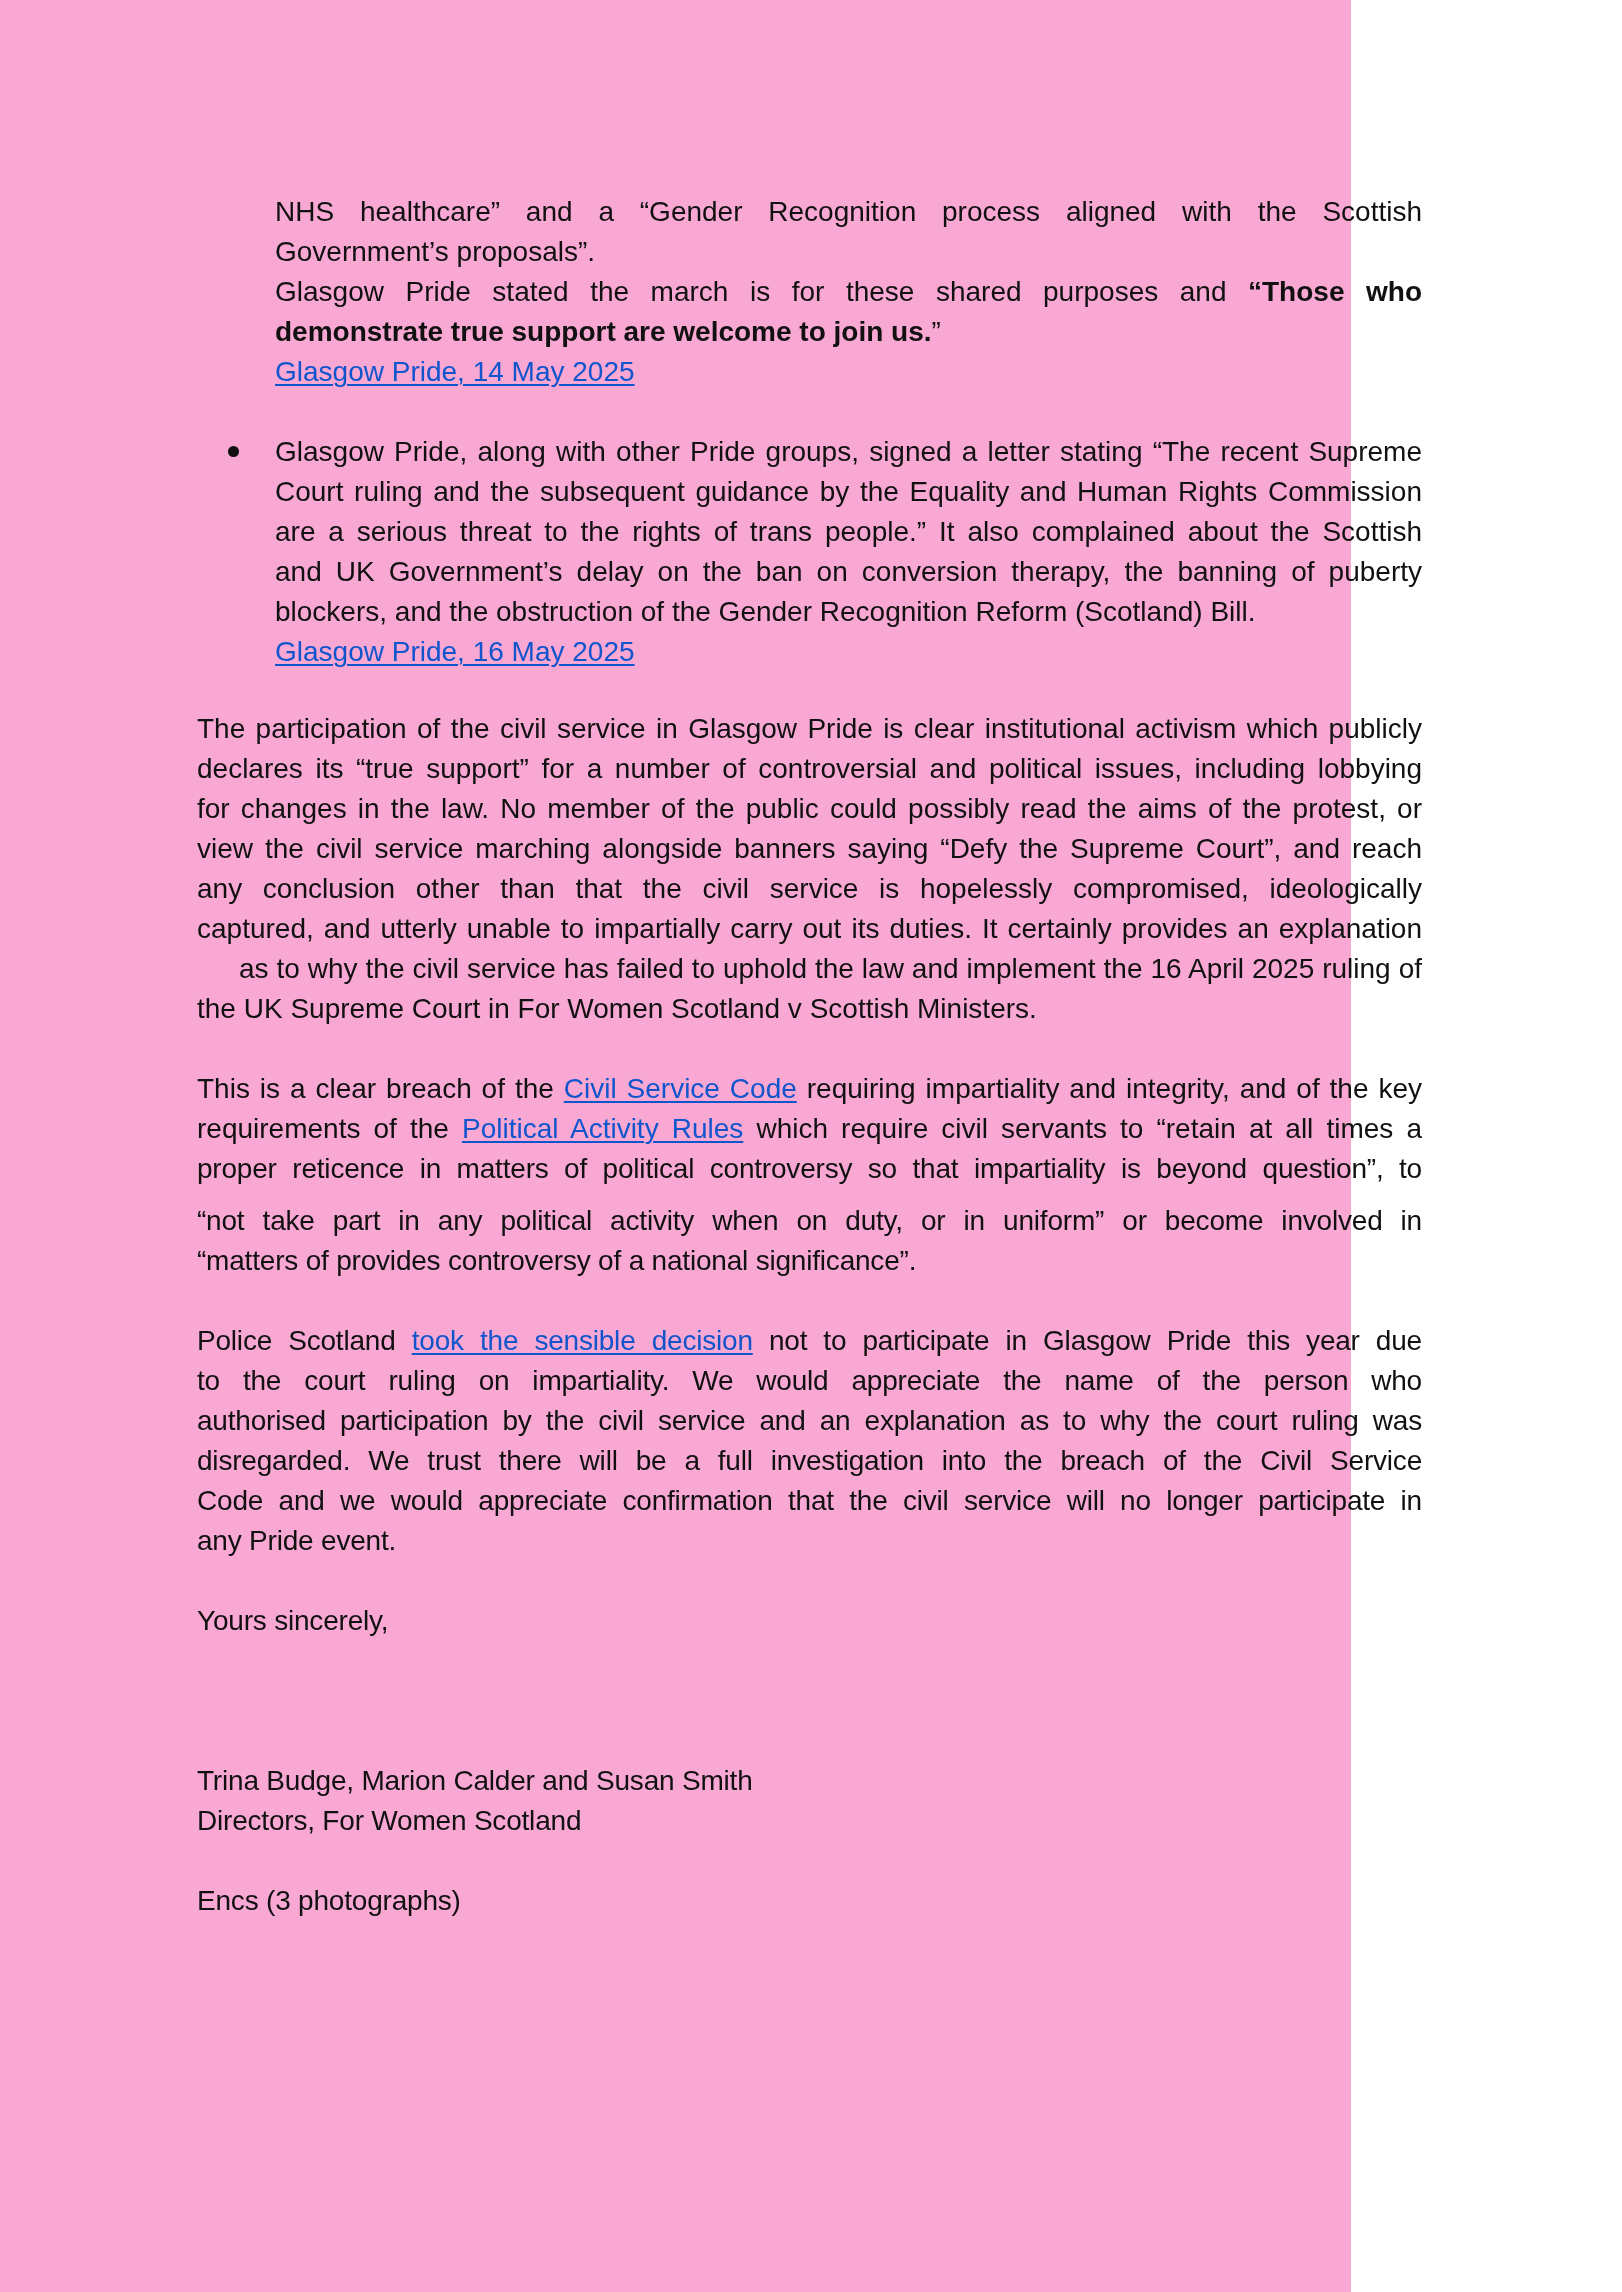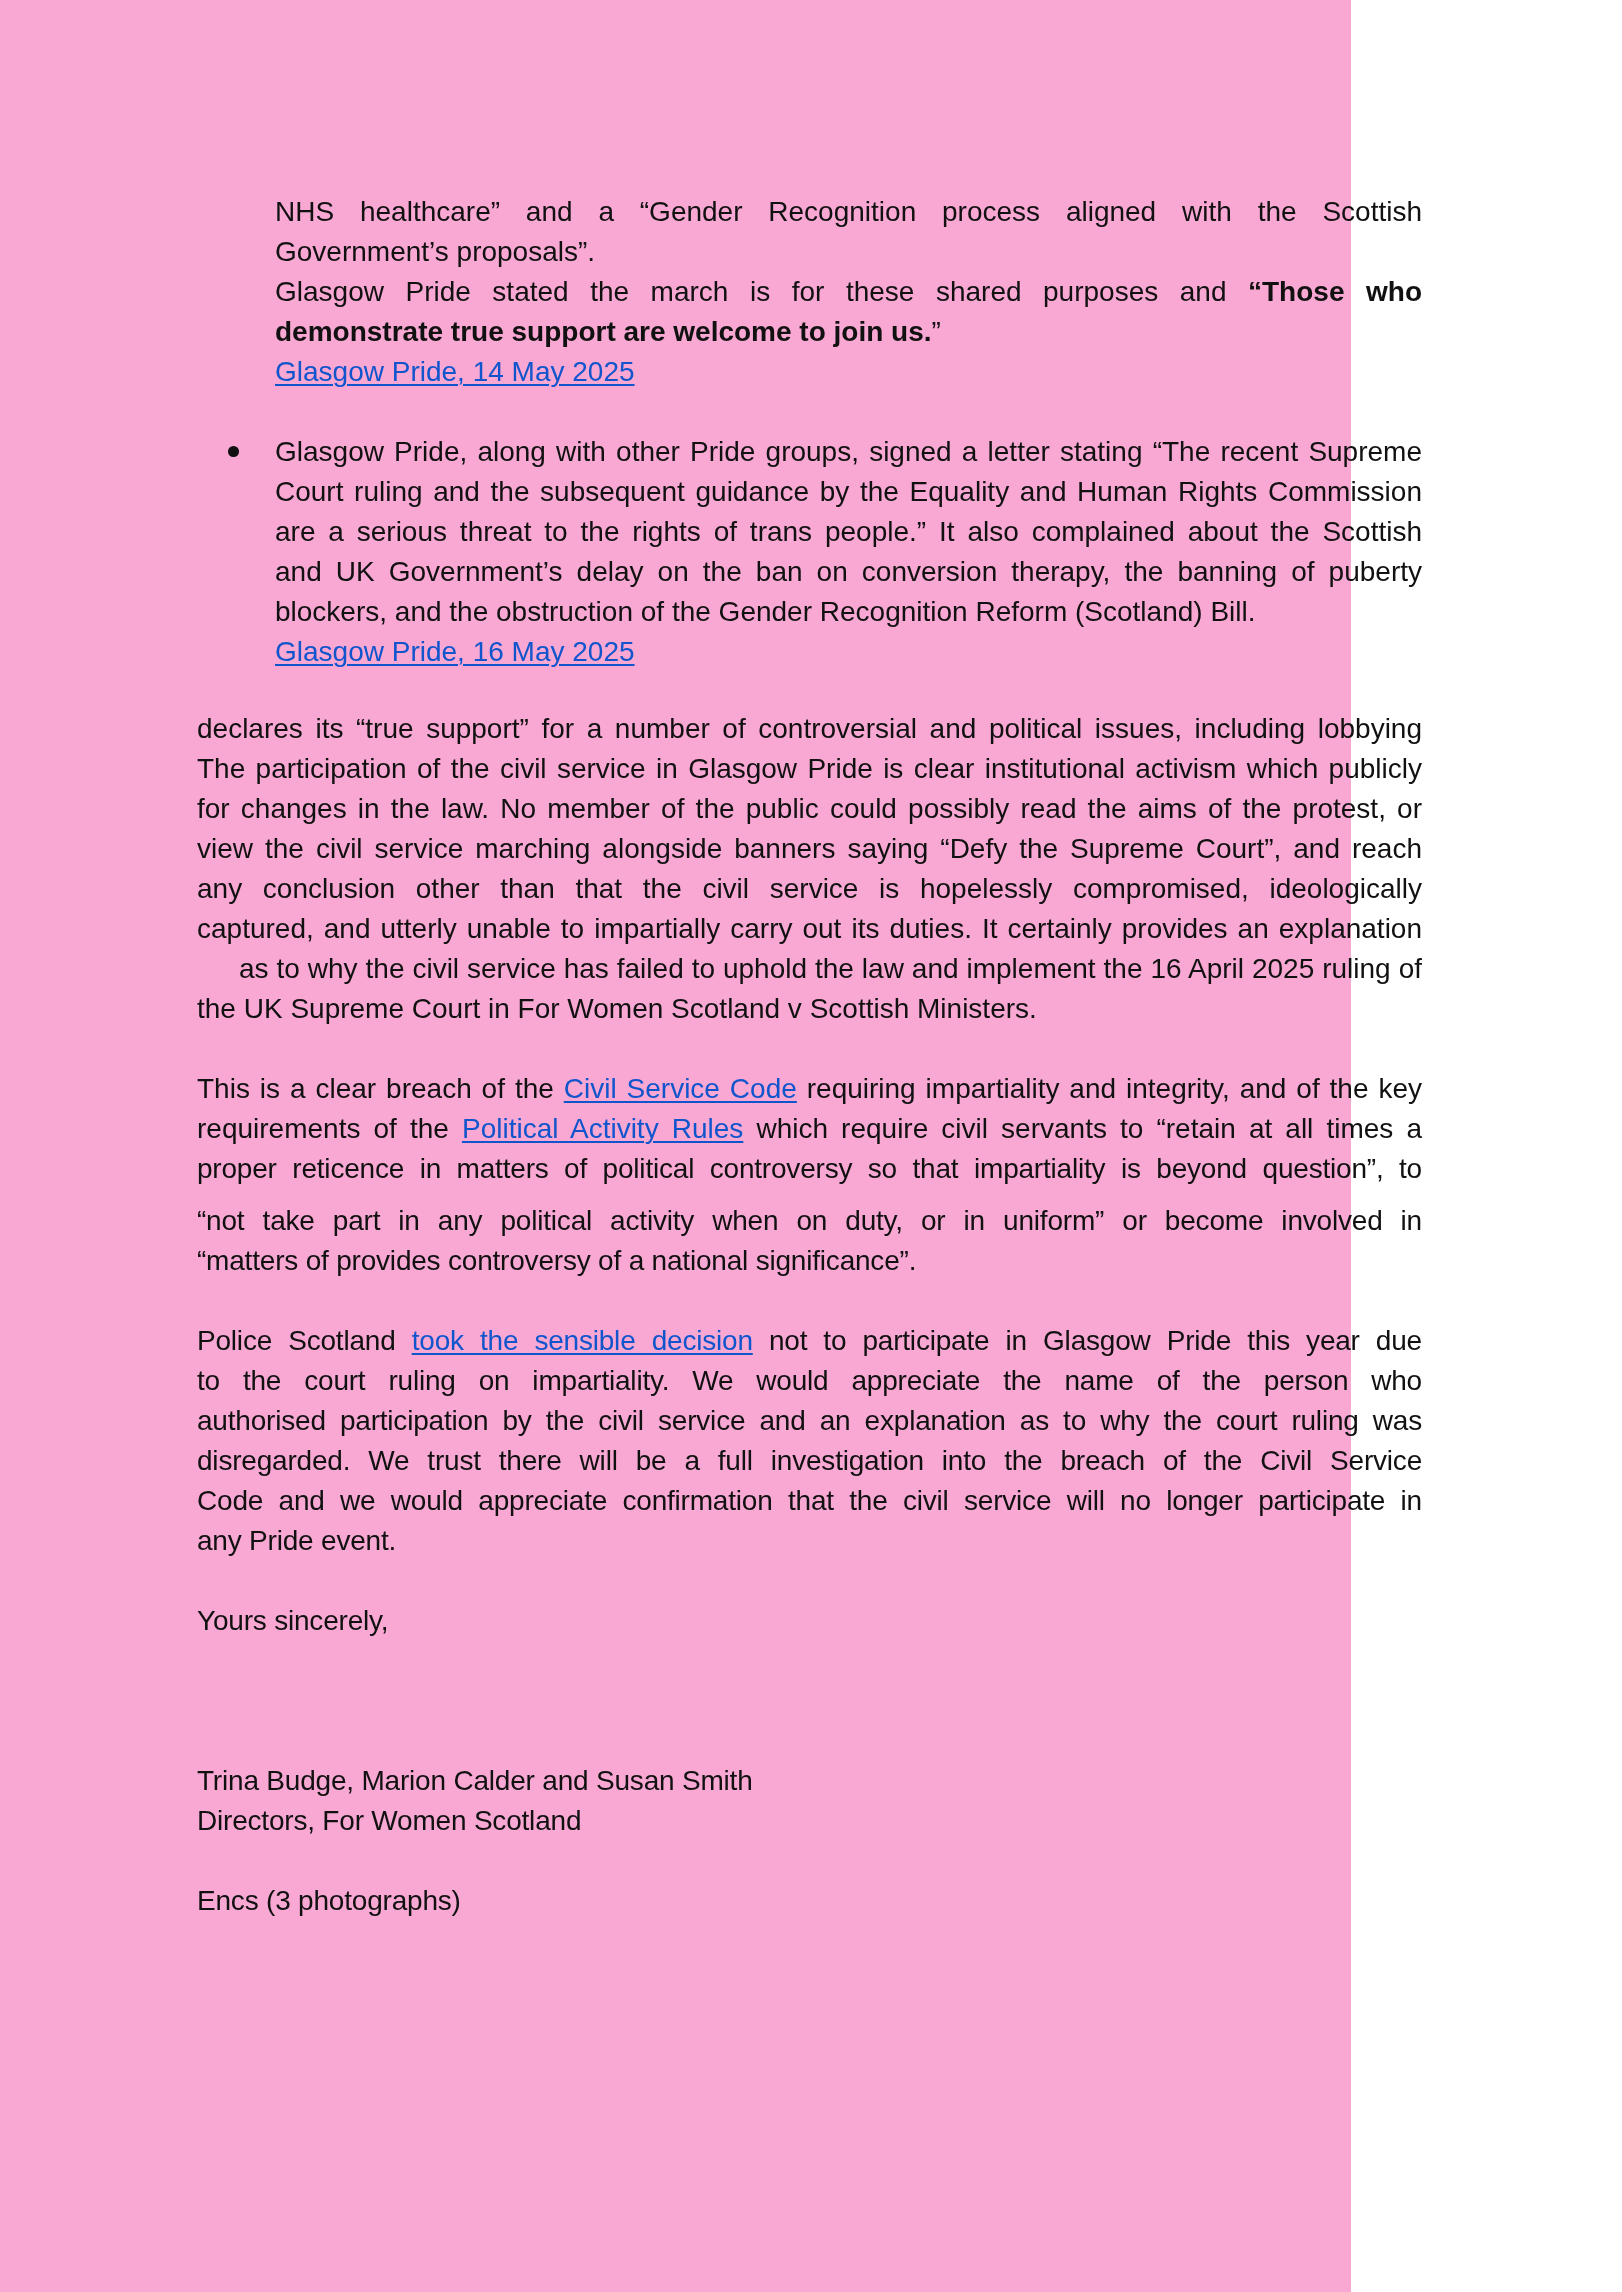--- a/index.html
+++ b/index.html
@@ -103,22 +103,22 @@
       <span class="line" style="white-space: normal; overflow: hidden;">are a serious threat to the rights of trans people.” It also complained about the Scottish</span>
       <span class="line" style="white-space: normal; overflow: hidden;">and UK Government’s delay on the ban on conversion therapy, the banning of puberty</span>
       <span class="line last">blockers, and the obstruction of the Gender Recognition Reform (Scotland) Bill.</span>
       <span class="line last"><a class="link" href="#">Glasgow Pride, 16 May 2025</a></span>
     </div>
   </div>
 
   <div class="block main-block">
 
     <div>
+      <span class="line" style="white-space: normal; overflow: hidden;">The participation of the civil service in Glasgow Pride is clear institutional activism which publicly</span>
       <span class="line" style="white-space: normal; overflow: hidden;">declares its “true support” for a number of controversial and political issues, including lobbying</span>
-      <span class="line" style="white-space: normal; overflow: hidden;">The participation of the civil service in Glasgow Pride is clear institutional activism which publicly</span>
       <span class="line" style="white-space: normal; overflow: hidden;">for changes in the law. No member of the public could possibly read the aims of the protest, or</span>
       <span class="line" style="white-space: normal; overflow: hidden;">view the civil service marching alongside banners saying “Defy the Supreme Court”, and reach</span>
       <span class="line" style="white-space: normal; overflow: hidden;">any conclusion other than that the civil service is hopelessly compromised, ideologically</span>
       <span class="line" style="white-space: normal; overflow: hidden;">captured, and utterly unable to impartially carry out its duties. It certainly provides an explanation</span>
       <span class="line" style="white-space: normal; overflow: hidden; margin-left: 42px;">as to why the civil service has failed to uphold the law and implement the 16 April 2025 ruling of</span>
       <span class="line last">the UK Supreme Court in For Women Scotland v Scottish Ministers.</span>
     </div>
 
     <span class="blank"></span>
 

